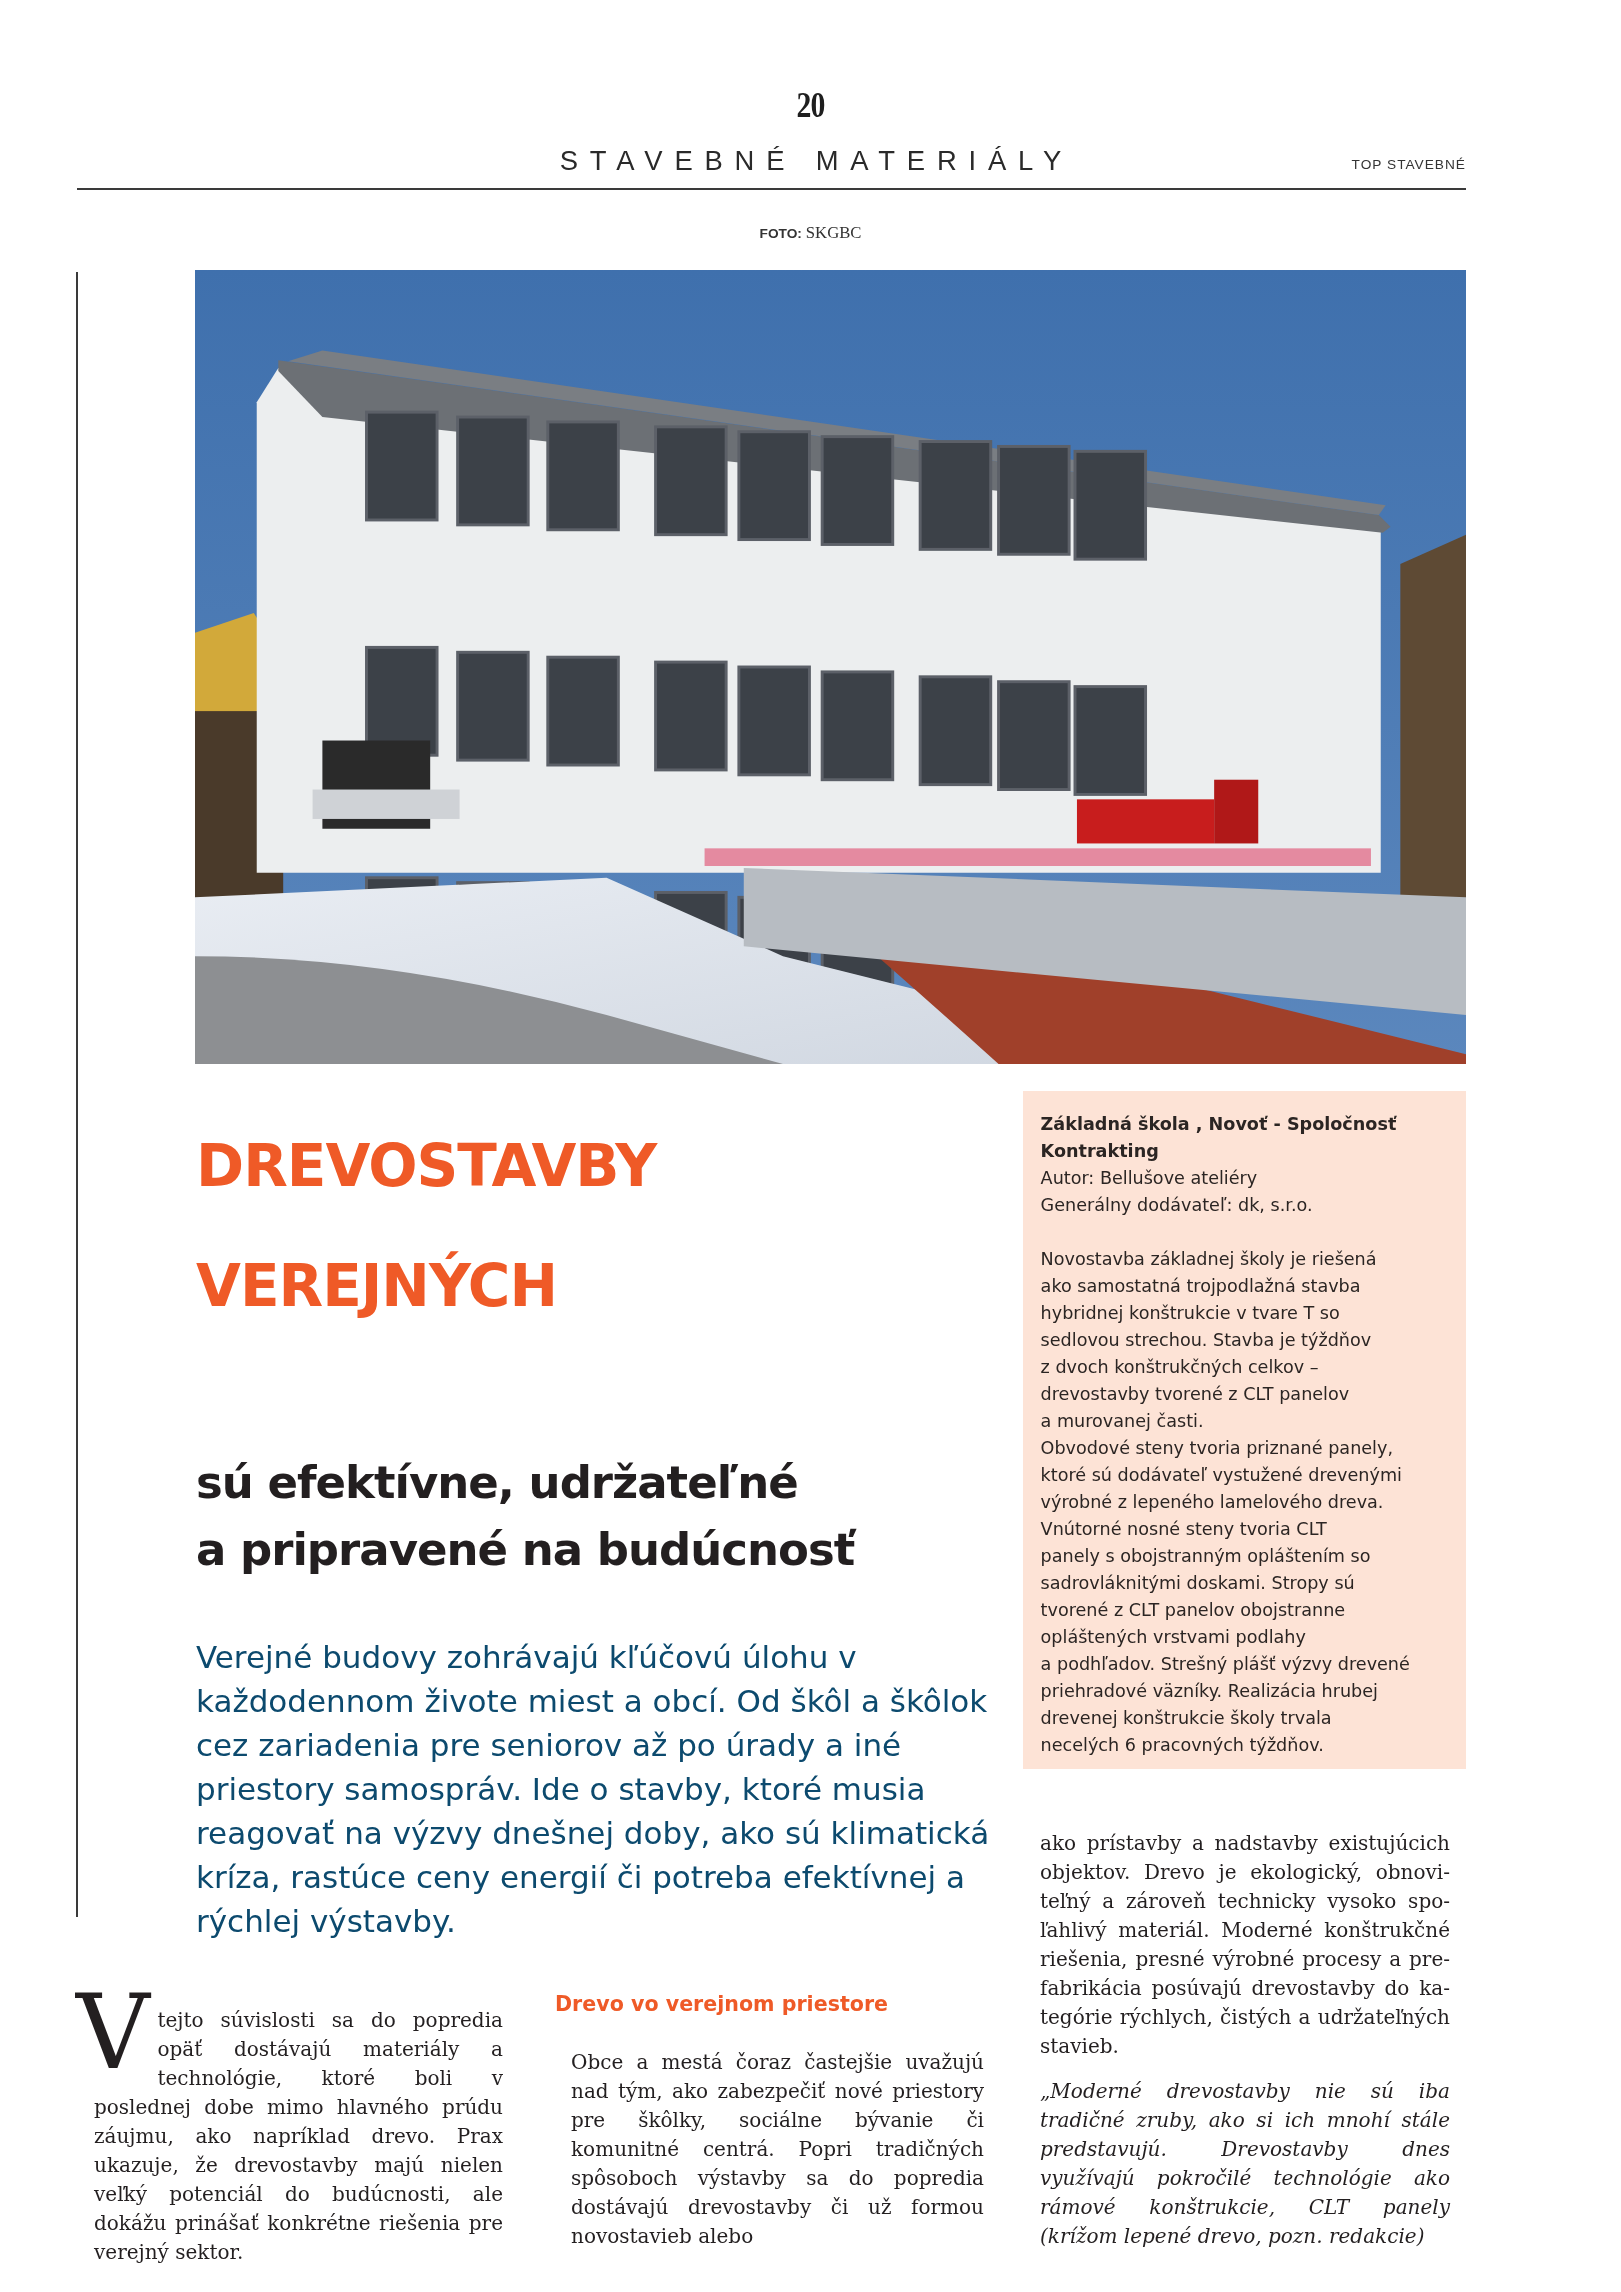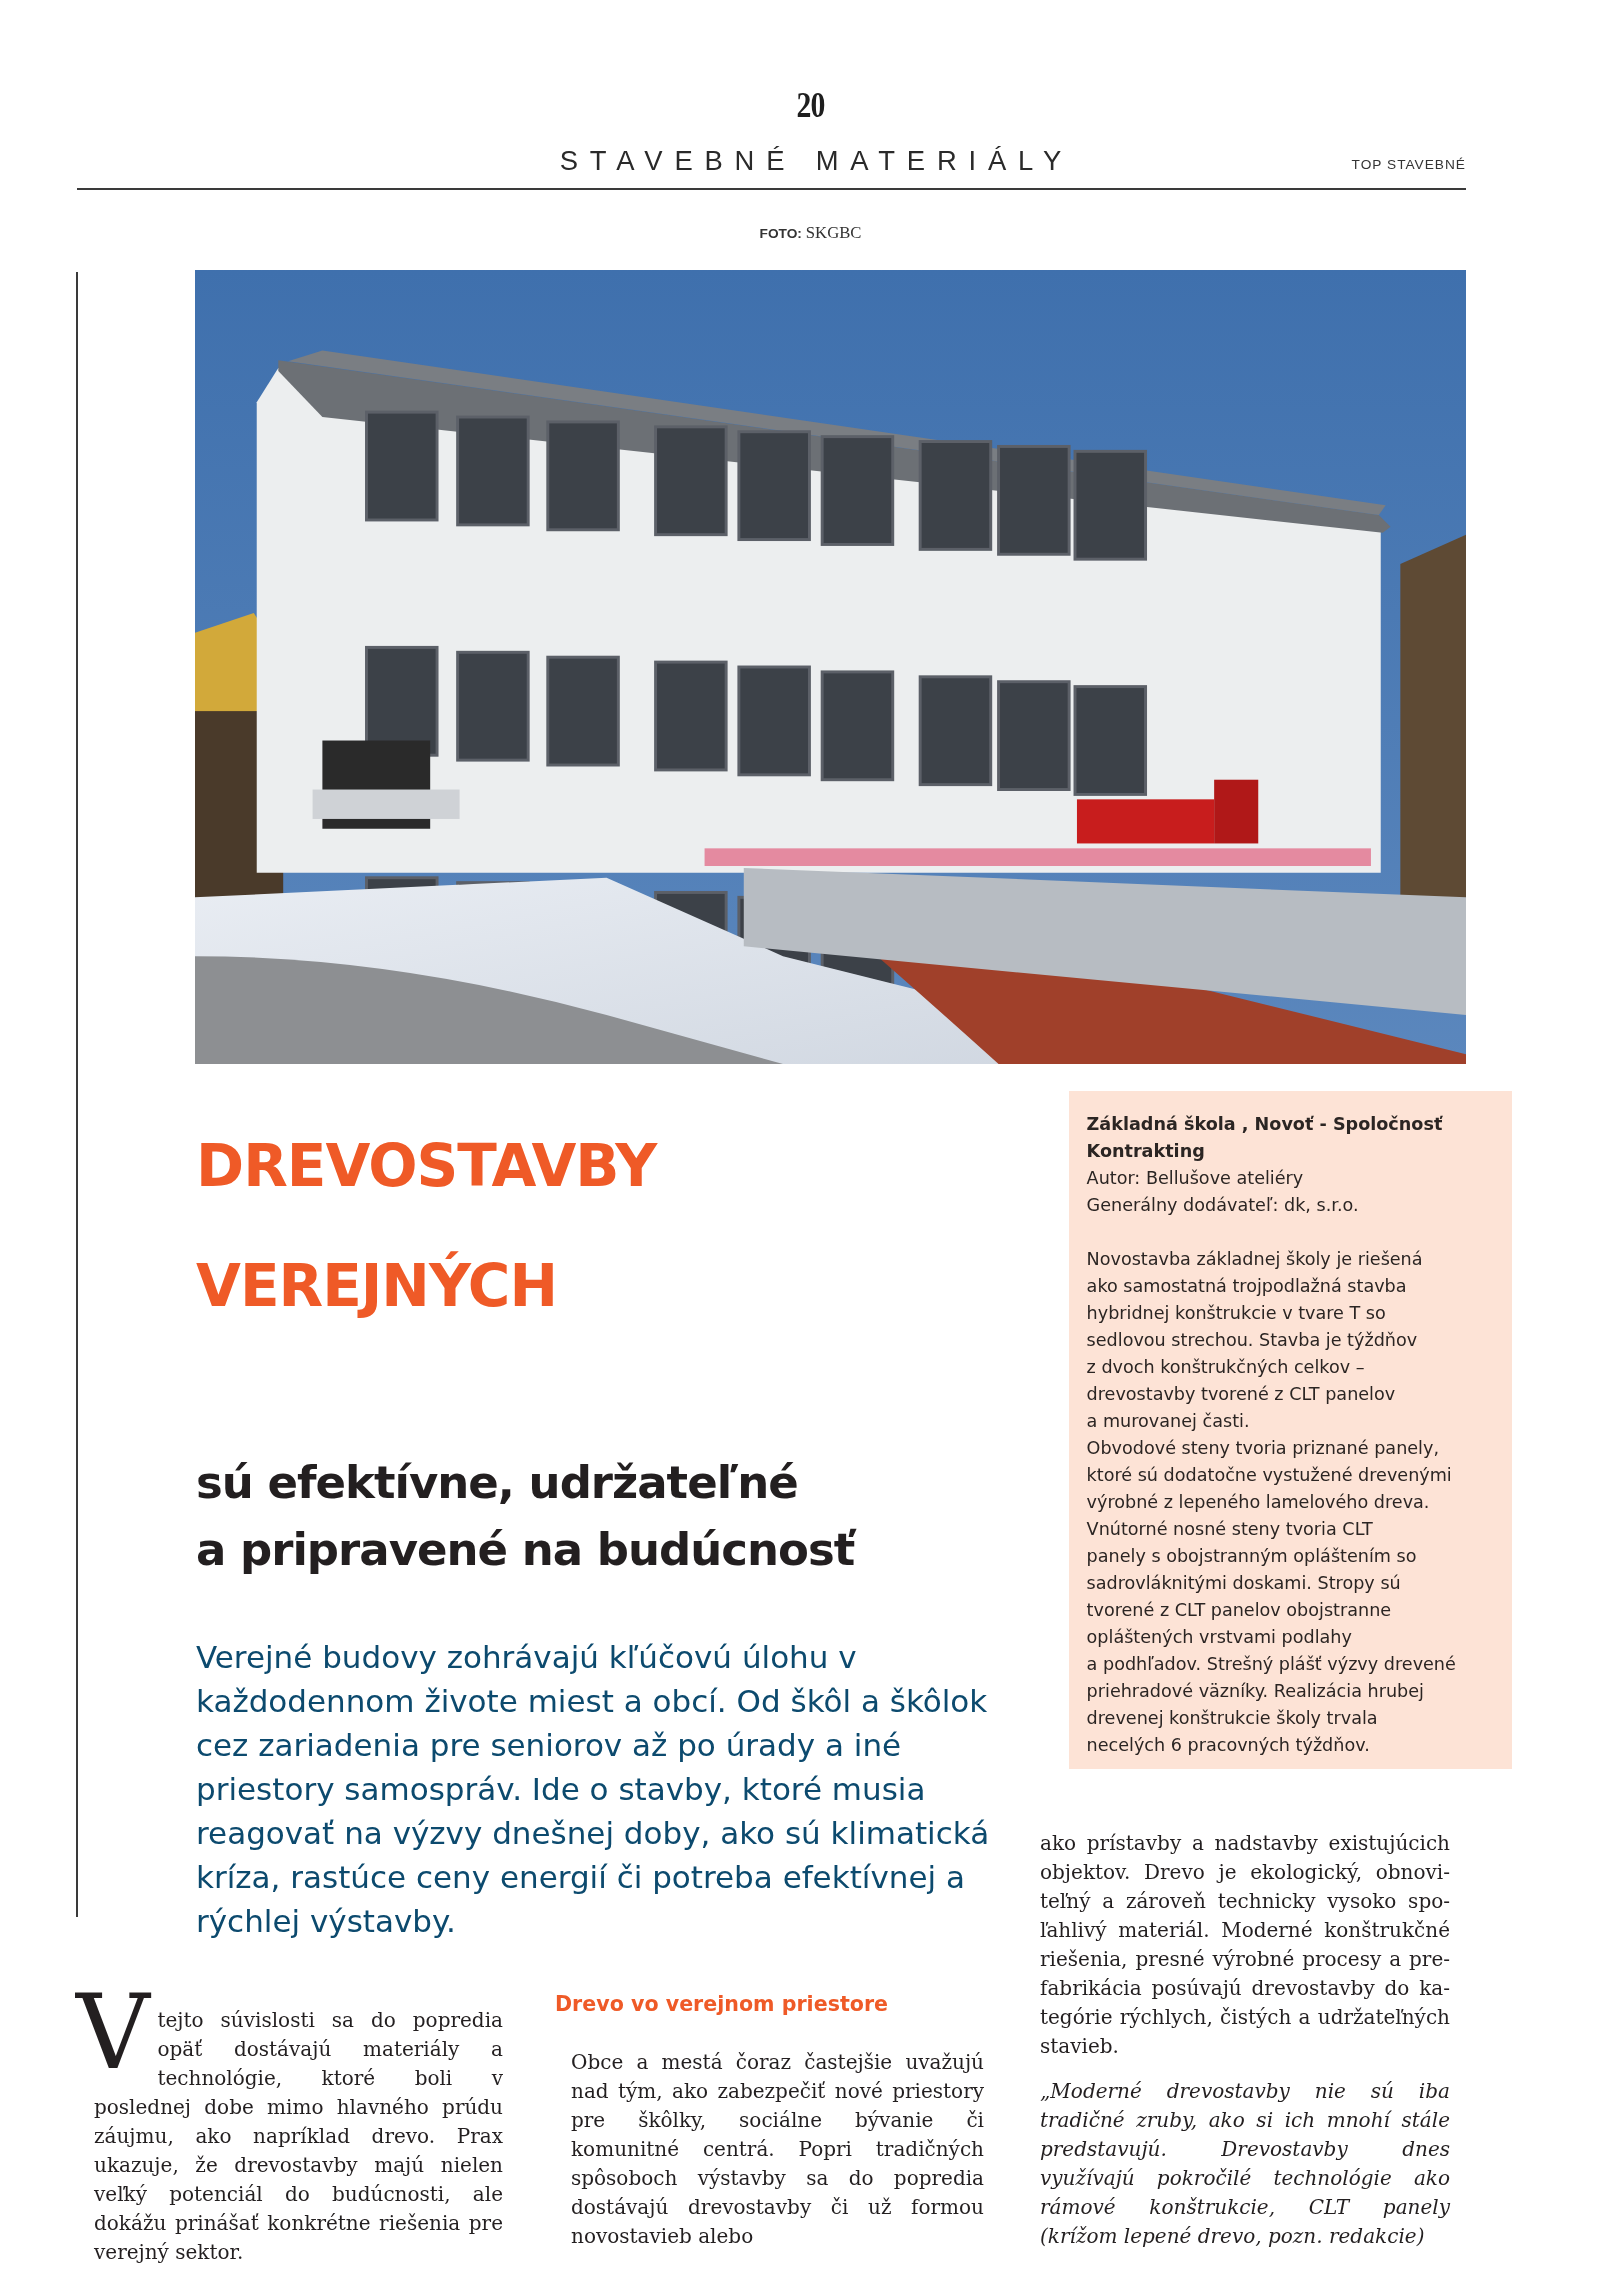--- a/index.html
+++ b/index.html
@@ -16,21 +16,21 @@
 
   .vline { left:76px; top:272px; width:2px; height:1645px; background:#3a3a3a; }
 
   .photo { left:195px; top:270px; width:1271px; height:794px; overflow:hidden; }
   .photo svg { display:block; width:100%; height:100%; }
 
   .title { left:196px; top:1106px; font-family:"DejaVu Sans", sans-serif; font-weight:bold; color:#ef5a27; font-size:58px; line-height:120px; letter-spacing:-1px; }
   .subtitle { left:196px; top:1449px; font-family:"DejaVu Sans", sans-serif; font-weight:bold; color:#231f20; font-size:45px; line-height:67px; letter-spacing:-1px; }
   .lede { left:196px; top:1635px; width:804px; font-family:"DejaVu Sans", sans-serif; font-size:31px; line-height:44px; color:#0c4a6e; }
 
-  .sidebar { left:1023px; top:1091px; width:443px; height:678px; background:#fde3d6; box-sizing:border-box; padding:19.6px 15.7px 0 17.6px; font-family:"DejaVu Sans", sans-serif; font-size:17.6px; line-height:27px; color:#2b2523;margin-left:46px; }
+  .sidebar { left:1023px; top:1091px; width:443px; height:678px; background:#fde3d6; box-sizing:border-box; padding:19.6px 15.7px 0 17.6px; font-family:"DejaVu Sans", sans-serif; font-size:17.6px; line-height:27px; color:#2b2523; }
   .sidebar .sb-title { font-weight:bold; font-size:17.6px; }
   .sidebar p { margin:0; }
   .sidebar .gap { height:27px; }
 
   .col { font-family:"DejaVu Serif", serif; font-size:20px; line-height:29px; color:#231f20; text-align:justify; }
   .col1 { left:78px; top:1990px; width:441px; }
   .col2 { left:555px; top:1990px; width:445px; }
   .col3 { left:1024px; top:1813px; width:442px; }
   .dropcap { float:left; font-family:"DejaVu Serif", serif; font-size:102px; line-height:82px; margin:2px 7.8px 0 -2px; color:#231f20; }
   .subhead { font-family:"DejaVu Sans", sans-serif; font-weight:bold; color:#ef5a27; font-size:20.6px; line-height:29px; margin-bottom:29px; }
@@ -141,21 +141,21 @@
   <div class="gap"></div>
   <div id="sb-body">
       <div>Novostavba základnej školy je riešená</div>
       <div>ako samostatná trojpodlažná stavba</div>
       <div>hybridnej konštrukcie v tvare T so</div>
       <div>sedlovou strechou. Stavba je týždňov</div>
       <div>z dvoch konštrukčných celkov –</div>
       <div>drevostavby tvorené z CLT panelov</div>
       <div>a murovanej časti.</div>
       <div>Obvodové steny tvoria priznané panely,</div>
-      <div>ktoré sú dodatočne vystužené drevenými</div>
+      <div>ktoré sú dodávateľ vystužené drevenými</div>
       <div>výrobné z lepeného lamelového dreva.</div>
       <div>Vnútorné nosné steny tvoria CLT</div>
       <div>panely s obojstranným opláštením so</div>
       <div>sadrovláknitými doskami. Stropy sú</div>
       <div>tvorené z CLT panelov obojstranne</div>
       <div>opláštených vrstvami podlahy</div>
       <div>a podhľadov. Strešný plášť výzvy drevené</div>
       <div>priehradové väzníky. Realizácia hrubej</div>
       <div>drevenej konštrukcie školy trvala</div>
       <div>necelých 6 pracovných týždňov.</div>

